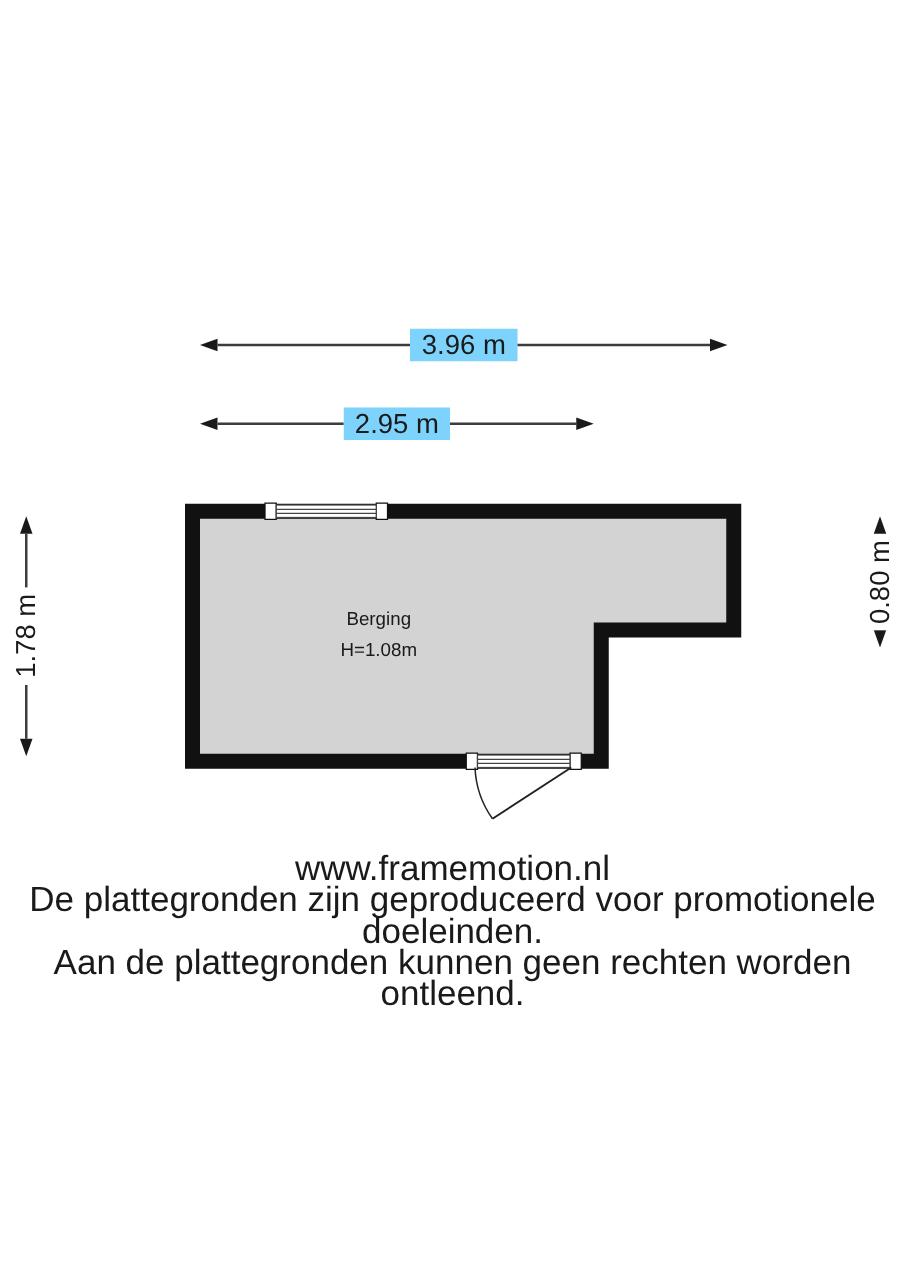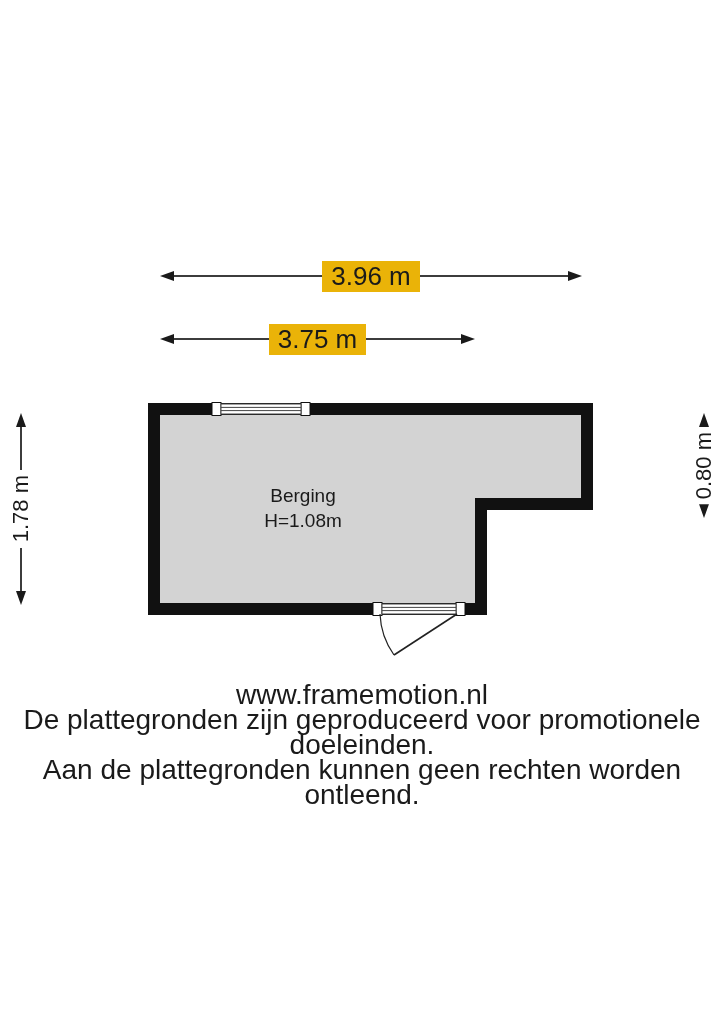--- a/index.html
+++ b/index.html
@@ -11,41 +11,41 @@
   html,body{margin:0;padding:0;background:#ffffff;}
   body{font-family:"Liberation Sans", sans-serif;color:var(--ink);}
   #canvas{position:relative;width:724px;height:1024px;background:#fff;overflow:hidden;}
 
   
   #plan-svg{position:absolute;left:0;top:0;}
 
   
   .dim-h{position:absolute;display:flex;align-items:center;}
   .dim-h .line{flex:1;height:0;border-top:2px solid var(--dim);}
-  .dim-h .lbl{padding:0 9px;background:#eab308;font-size:26px;white-space:nowrap;}
+  .dim-h .lbl{padding:0 9px;background:#7dd3fc;font-size:22px;white-space:nowrap;}
 
   .dim-v{position:absolute;display:flex;flex-direction:column;align-items:center;justify-content:space-between;}
   .dim-v .line{flex:1;width:0;border-left:2px solid var(--dim);}
   .dim-v .lbl{writing-mode:vertical-rl;transform:rotate(180deg);background:#fff;
               padding:5px 1px;font-size:22px;white-space:nowrap;}
 
   .arr{width:0;height:0;flex:none;}
   .arr.l{border-top:5px solid transparent;border-bottom:5px solid transparent;border-right:14px solid var(--ink);}
   .arr.r{border-top:5px solid transparent;border-bottom:5px solid transparent;border-left:14px solid var(--ink);}
   .arr.u{border-left:5px solid transparent;border-right:5px solid transparent;border-bottom:14px solid var(--ink);}
   .arr.d{border-left:5px solid transparent;border-right:5px solid transparent;border-top:14px solid var(--ink);}
 
   #dim-top-outer{left:160px;top:254px;width:422px;height:44px;}
   #dim-top-inner{left:160px;top:317px;width:315px;height:44px;}
   #dim-left{left:6px;top:413px;width:30px;height:192px;}
   #dim-right{left:689px;top:413px;width:30px;height:86px;}
 
   
   #room-label{position:absolute;left:163px;top:483px;width:280px;text-align:center;
-              font-size:19px;line-height:25px;}
+              font-size:15px;line-height:25px;}
 
   
   #footer{position:absolute;left:0;top:682px;width:724px;text-align:center;
           font-size:28px;line-height:25px;}
 </style>
 </head>
 <body>
 
 <div id="canvas">
 
@@ -80,21 +80,21 @@
     <span class="arr l"></span>
     <span class="line"></span>
     <span class="lbl">3.96 m</span>
     <span class="line"></span>
     <span class="arr r"></span>
   </div>
 
   <div id="dim-top-inner" class="dim-h">
     <span class="arr l"></span>
     <span class="line"></span>
-    <span class="lbl">3.75 m</span>
+    <span class="lbl">2.95 m</span>
     <span class="line"></span>
     <span class="arr r"></span>
   </div>
 
   <div id="dim-left" class="dim-v">
     <span class="arr u"></span>
     <span class="line"></span>
     <span class="lbl">1.78 m</span>
     <span class="line"></span>
     <span class="arr d"></span>

